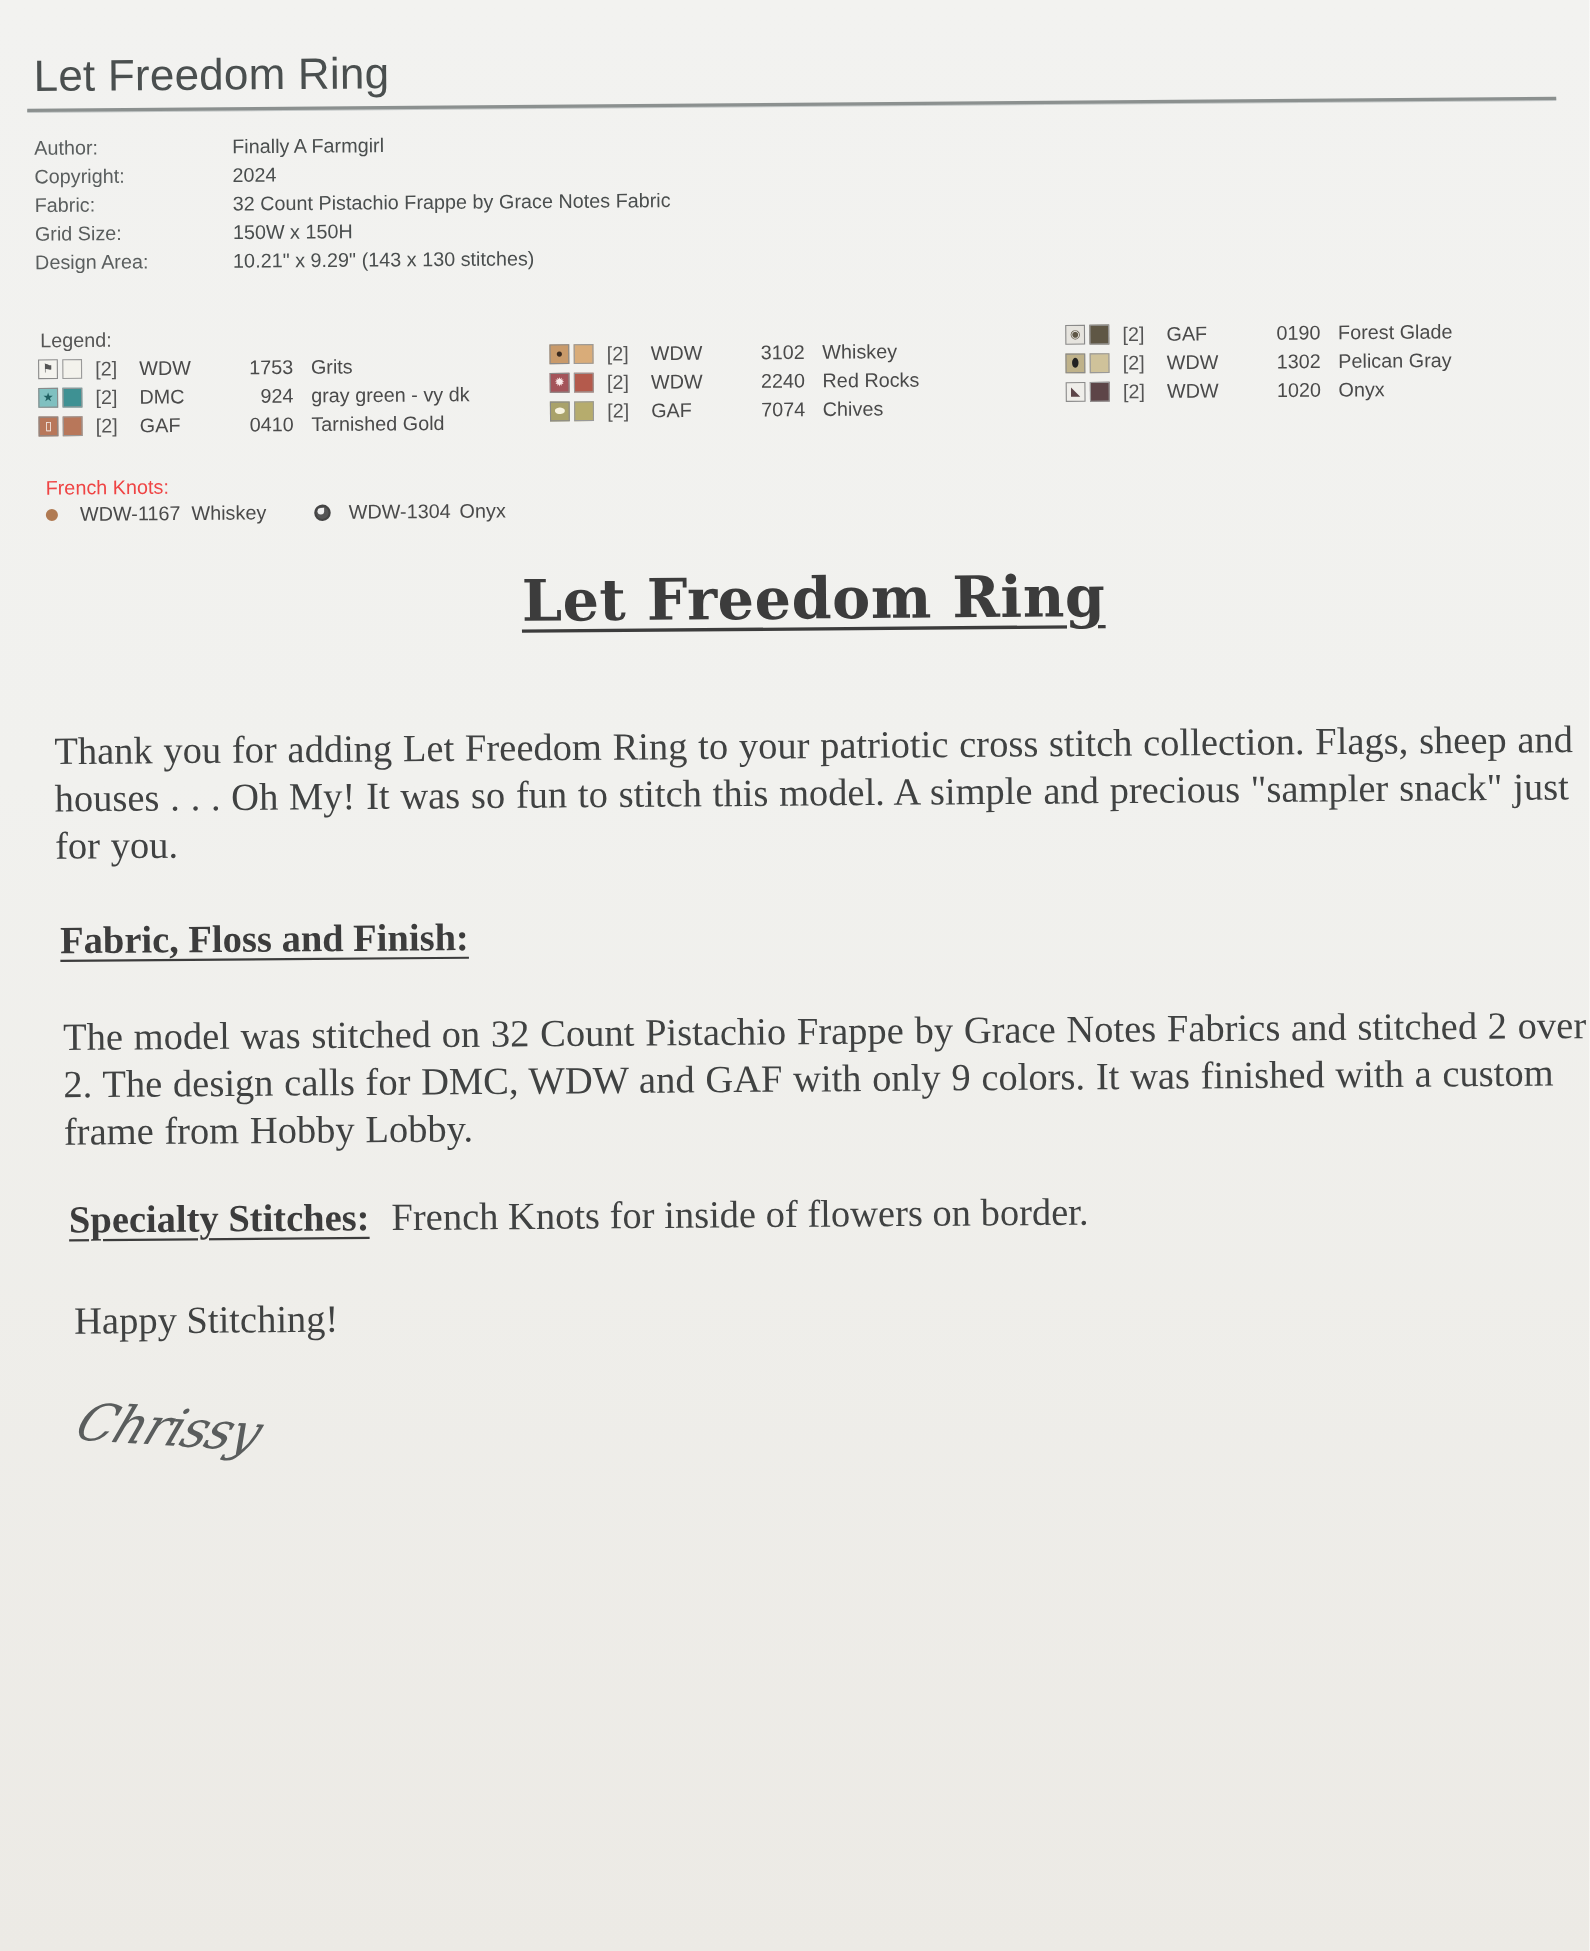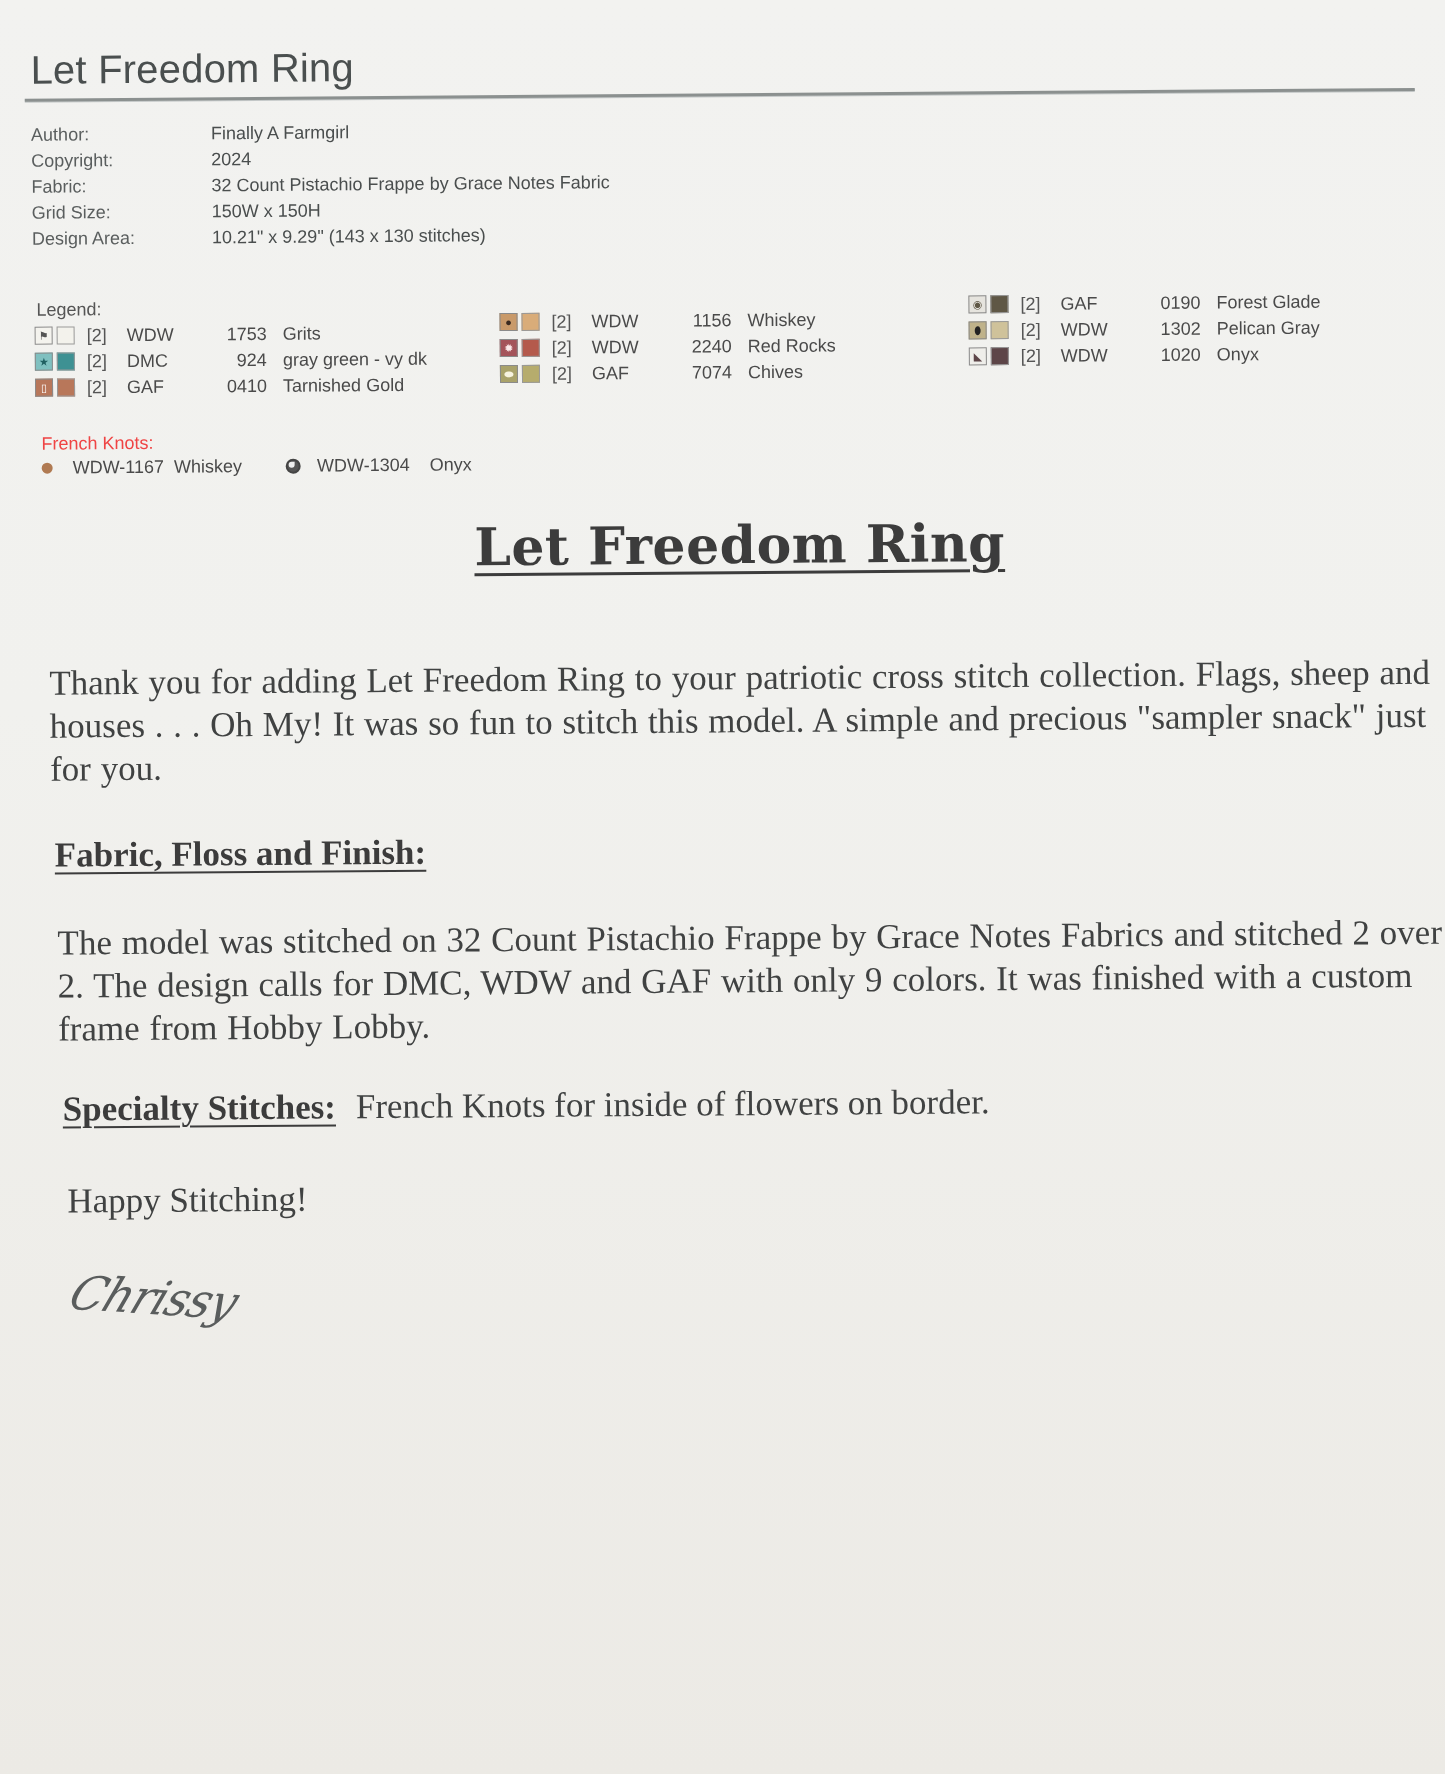--- a/index.html
+++ b/index.html
@@ -264,21 +264,21 @@
       <span class="cname">Tarnished Gold</span>
     </div>
   </div>
 
   <div class="legend-col c2">
     <div class="lg-row">
       <span class="sym" style="color:#3a2a20;background:#c99a6a">●</span>
       <span class="sw" style="background:#d9ac79"></span>
       <span class="strands">[2]</span>
       <span class="brand">WDW</span>
-      <span class="num">1156</span>
+      <span class="num">3102</span>
       <span class="cname">Whiskey</span>
     </div>
     <div class="lg-row">
       <span class="sym" style="color:#fbeaea;background:#a4545a">✹</span>
       <span class="sw" style="background:#b45a4c"></span>
       <span class="strands">[2]</span>
       <span class="brand">WDW</span>
       <span class="num">2240</span>
       <span class="cname">Red Rocks</span>
     </div>
@@ -321,21 +321,21 @@
 
   <div class="fk-title">French Knots:</div>
   <div class="fk-row">
     <div class="fk-item">
       <span class="fk-dot" style="background:#b07a52"></span>
       <span style="margin-right:10px">WDW-1167</span>
       <span>Whiskey</span>
     </div>
     <div class="fk-item">
       <span class="fk-dot onyx"></span>
-      <span style="margin-right:20px">WDW-1304</span>
+      <span style="margin-right:8px">WDW-1304</span>
       <span>Onyx</span>
     </div>
   </div>
 
   <div class="main-title">Let Freedom Ring</div>
 
   <div class="para intro">Thank you for adding Let Freedom Ring to your patriotic cross stitch collection. Flags, sheep and houses . . . Oh My!  It was so fun to stitch this model.  A simple and precious "sampler snack" just for you.</div>
 
   <div class="section-h fabric-h">Fabric, Floss and Finish:</div>
   <div class="para fabric">The model was stitched on 32 Count Pistachio Frappe by Grace Notes Fabrics and stitched 2 over 2.  The design calls for DMC, WDW and GAF with only 9 colors.  It was finished with a custom frame from Hobby Lobby.</div>

